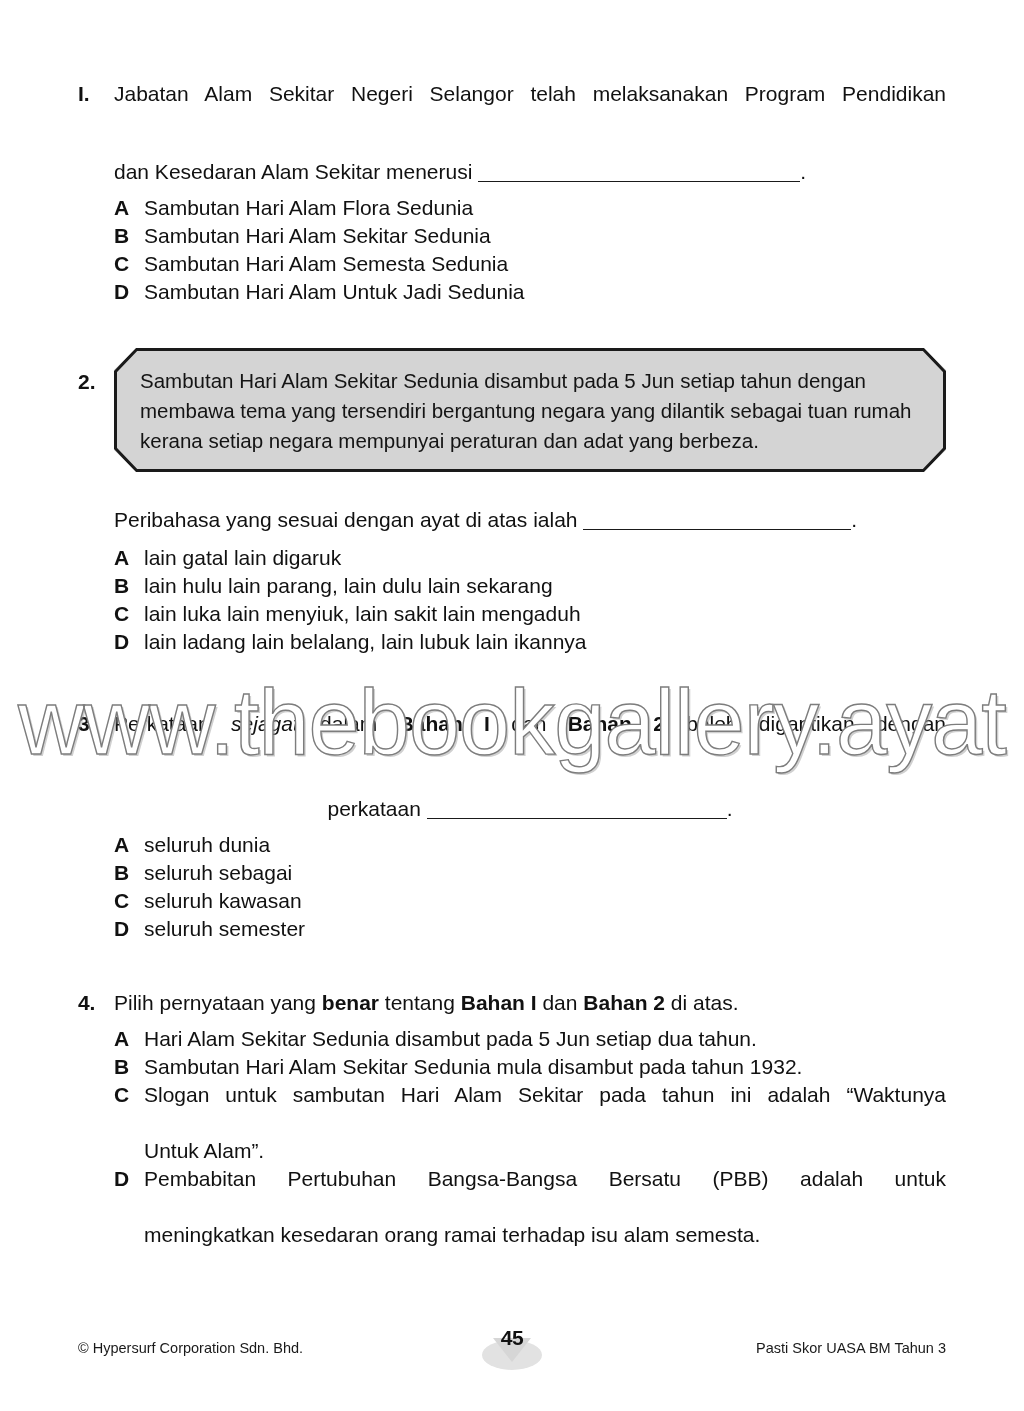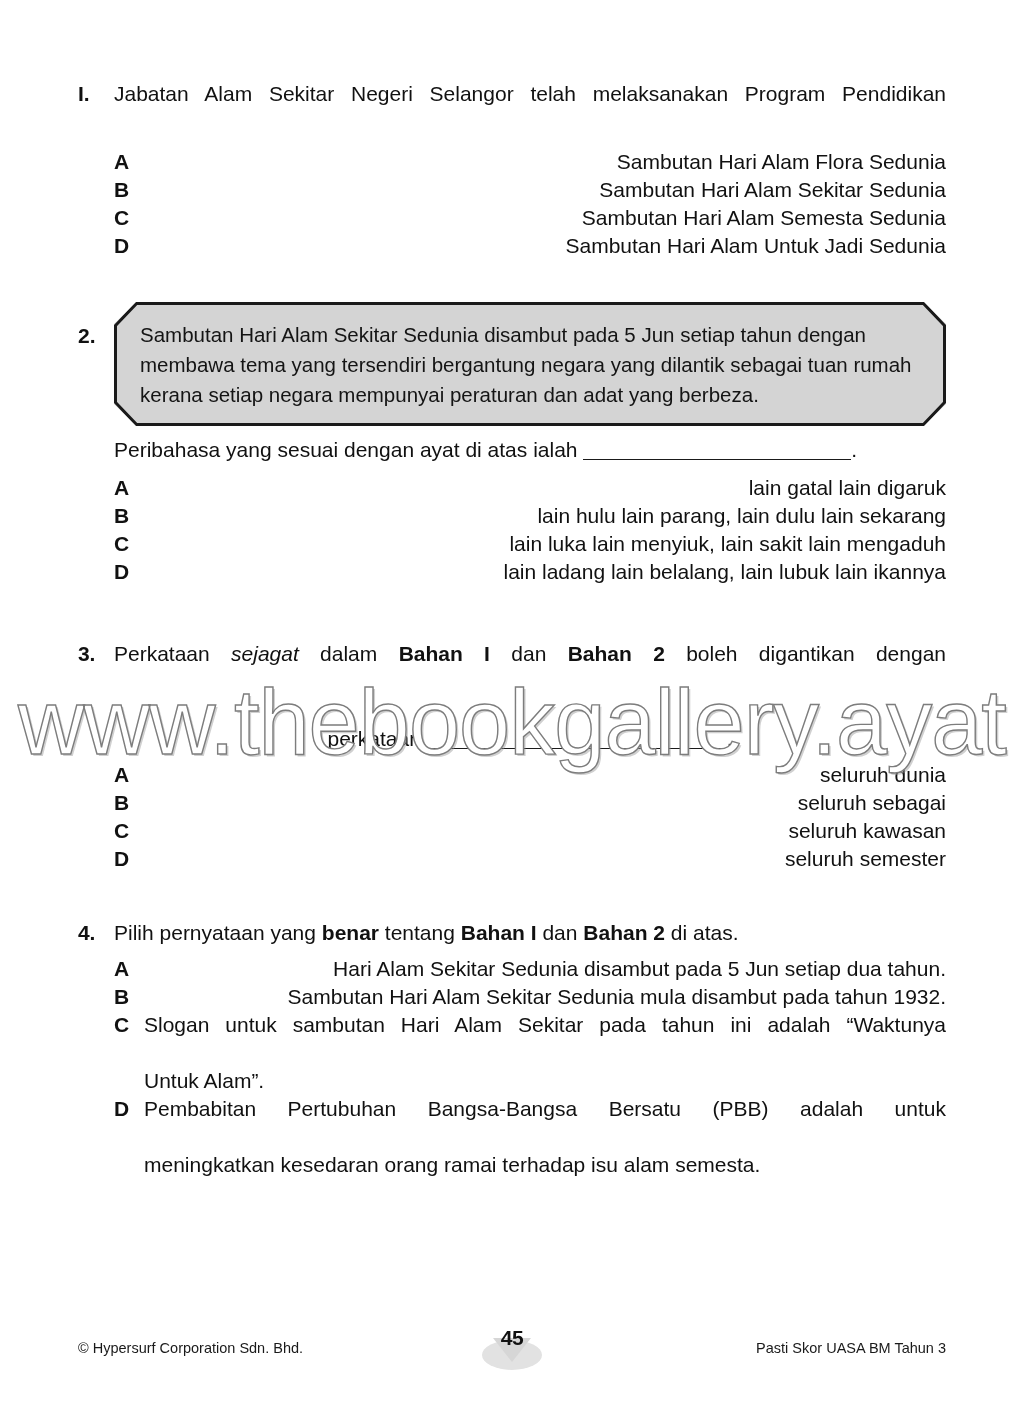--- a/index.html
+++ b/index.html
@@ -80,21 +80,20 @@
     line-height: 28px;
   }
   .opt-letter {
     flex: 0 0 30px;
     width: 30px;
     font-weight: bold;
     letter-spacing: -0.2px;
   }
   .opt-text {
     flex: 1 1 auto;
-    text-align: right;
   }
   .opt-text.justify {
     text-align: justify;
     text-justify: inter-word;
   }
   .opt-text.justify .ln1::after {
     content: "";
     display: inline-block;
     width: 100%;
   }
@@ -144,21 +143,21 @@
     position: relative;
     z-index: 1;
   }
   .gap-md { height: 44px; }
   .gap-lg { height: 52px; }
 
   .lead-line {
     font-size: 21px;
     line-height: 32px;
     margin-left: 36px;
-    margin-top: 8px;
+    margin-top: 32px;
   }
 
   
   .watermark {
     position: absolute;
     left: 50%;
     transform: translateX(-50%);
     top: 676px;
     width: 1000px;
     text-align: center;
@@ -247,20 +246,24 @@
 
 <div class="page">
 
   <div class="content">
 
     <div class="question">
       <div class="q-head">
         <div class="q-num">I.</div>
         <div class="q-body">
           <div class="q-stem-justify">Jabatan Alam Sekitar Negeri Selangor telah melaksanakan Program Pendidikan</div>
+          <div style="margin-top:14px;">
+            <span>dan Kesedaran Alam Sekitar menerusi</span>
+            <span class="blank-line" style="width:322px;"></span><span>.</span>
+          </div>
         </div>
       </div>
       <div class="options" style="margin-top:6px;">
         <div class="option">
           <span class="opt-letter">A</span>
           <span class="opt-text">Sambutan Hari Alam Flora Sedunia</span>
         </div>
         <div class="option">
           <span class="opt-letter">B</span>
           <span class="opt-text">Sambutan Hari Alam Sekitar Sedunia</span>

